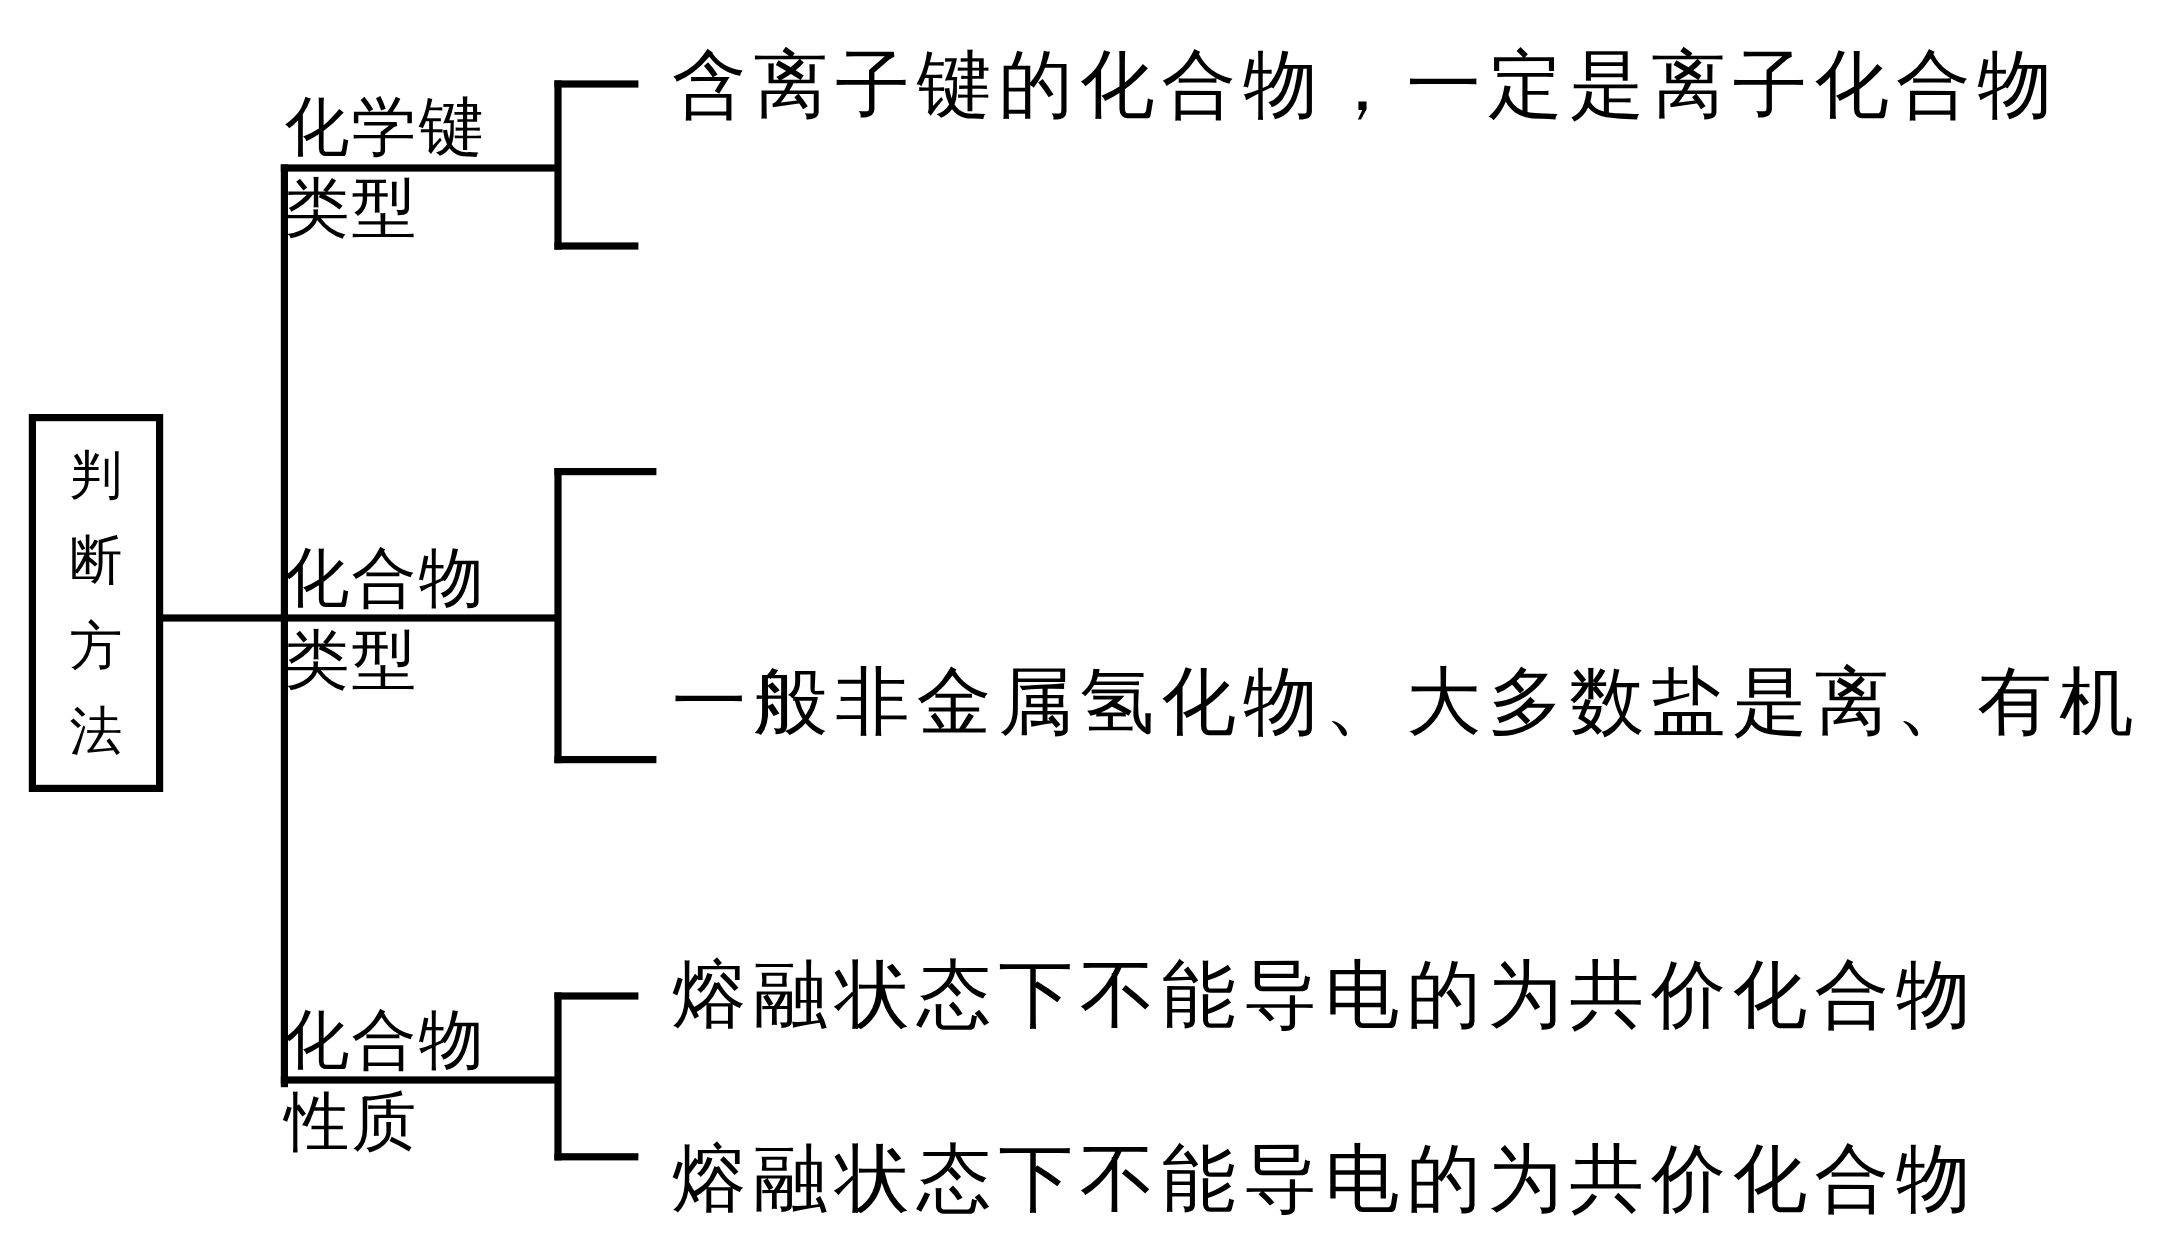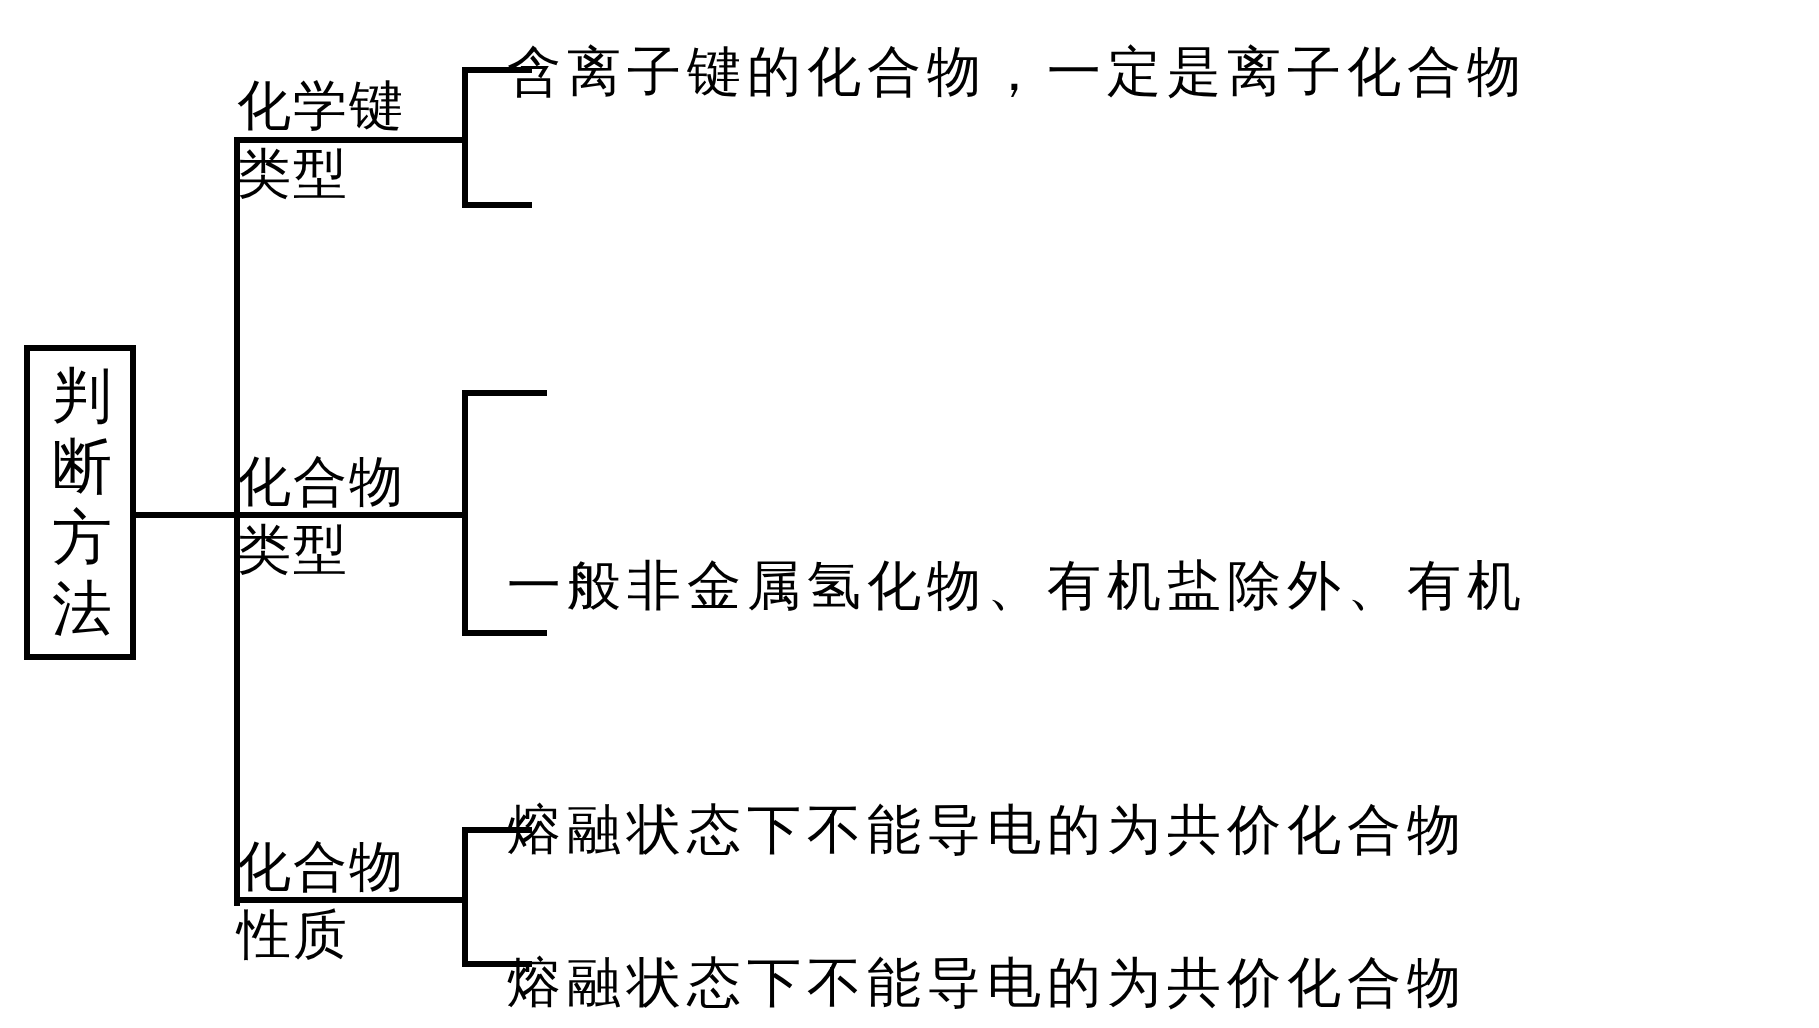--- a/index.html
+++ b/index.html
@@ -45,21 +45,21 @@
     left: 24px; top: 345px;
     width: 112px; height: 315px;
     box-sizing: border-box;
     border: 6px solid #000000;
     display: flex;
     align-items: center;
     justify-content: center;
   }
   .root-label {
     width: 56px;
-    font-size: 60px;
+    font-size: 44px;
     line-height: 71px;
     text-align: center;
     word-break: break-all;
     line-break: anywhere;
   }
 
   
   .branch-label {
     position: absolute;
     left: 237px;
@@ -70,22 +70,22 @@
     letter-spacing: 2px;
     white-space: nowrap;
   }
   #lbl-b1 { top: 72px; }
   #lbl-b2 { top: 448px; }
   #lbl-b3 { top: 833px; }
 
   
   .leaf {
     position: absolute;
-    left: 507px;
-    font-size: 54px;
+    left: 560px;
+    font-size: 62px;
     letter-spacing: 6px;
     white-space: nowrap;
   }
   .leaf.single { line-height: 72px; }
   .leaf.double { line-height: 100px; }
 
   #c-b1-1 { top: 36px; }
   #c-b1-2 { top: 169px; }
   #c-b2-1 { top: 293px; }
   #c-b2-2 { top: 536px; }
@@ -128,19 +128,19 @@
     <div>类型</div>
   </div>
   <div class="branch-label" id="lbl-b3">
     <div>化合物</div>
     <div>性质</div>
   </div>
 
   <div class="leaf single" id="c-b1-1">含离子键的化合物，一定是离子化合物</div>
 
   <div class="leaf double" id="c-b2-2">
-    <div>一般非金属氢化物、有机盐除外、有机</div>
+    <div>一般非金属氢化物、大多数盐是离、有机</div>
   </div>
 
   <div class="leaf single" id="c-b3-1">熔融状态下不能导电的为共价化合物</div>
   <div class="leaf single" id="c-b3-2">熔融状态下不能导电的为共价化合物</div>
 
 </div>
 
 </body></html>

